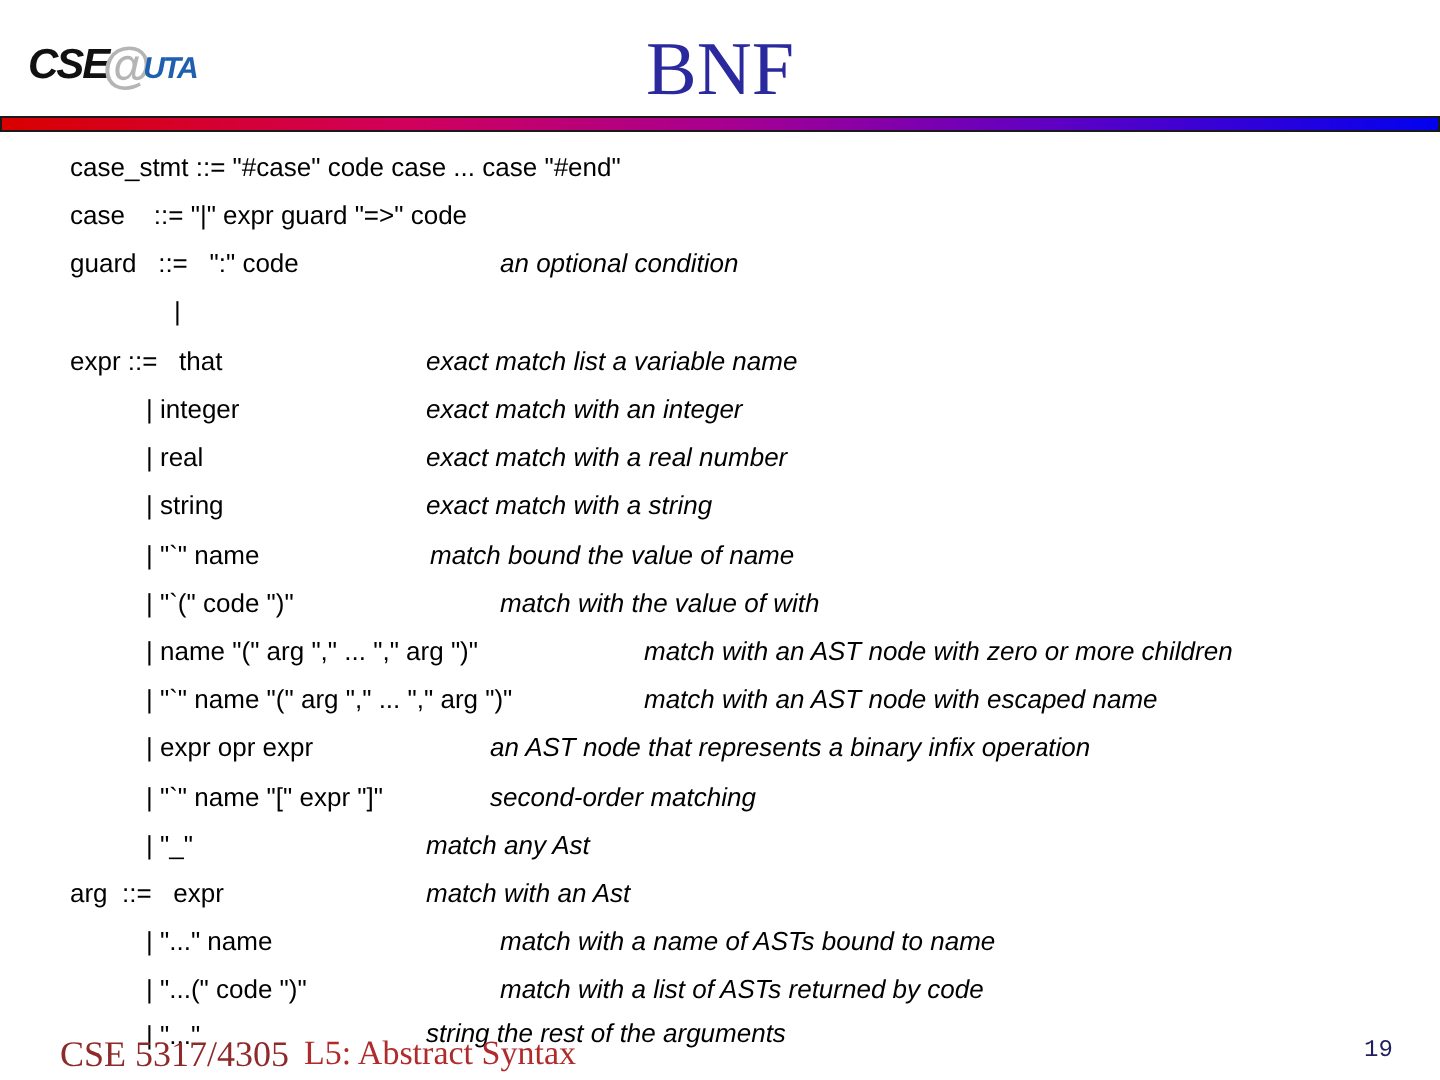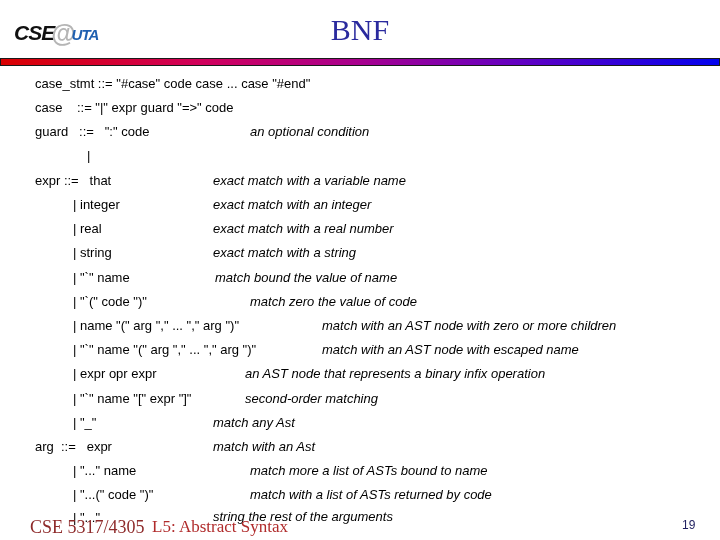--- a/index.html
+++ b/index.html
@@ -16,21 +16,21 @@
     white-space:nowrap;
   }
   .logo-cse { font-size:21px; color:#111111; letter-spacing:-1px; }
   .logo-at  { font-size:25px; color:#b5b5b5; font-style:normal; font-weight:bold;
               margin-left:-3px; margin-right:-4px; vertical-align:-2px; }
   .logo-uta { font-size:15px; color:#1e5fb0; letter-spacing:-1px; }
   .title {
     position:absolute; top:13px; left:0; right:0;
     text-align:center;
     font-family:"Liberation Serif", serif;
-    font-size:30px; color:#2a2a9e;
+    font-size:38px; color:#2a2a9e;
   }
   .bar {
     position:absolute; left:0; right:0; top:58px; height:6px;
     background:linear-gradient(90deg,#d90000 0%,#d1005c 28%,#a8008f 50%,#6300c2 72%,#0202ee 100%);
     border:1px solid #1a1a1a;
   }
   .lhs {
     position:absolute;
     font-size:13px; color:#000000;
     white-space:pre;
@@ -45,66 +45,66 @@
     font-family:"Liberation Serif", serif;
     font-size:18px; color:#8e2a2a;
   }
   .footer-lecture {
     position:absolute; left:152px; top:517px;
     font-family:"Liberation Serif", serif;
     font-size:17px; color:#b02b2b;
   }
   .footer-page {
     position:absolute; left:682px; top:518px;
-    font-family:Liberation Sans, sans-serif;
+    font-family:Liberation Mono, monospace;
     font-size:12px; color:#1f1f5f;
   }
 </style>
 </head>
 <body>
 
 <div class="logo">
   <span class="logo-cse">CSE</span><span class="logo-at">@</span><span class="logo-uta">UTA</span>
 </div>
 
 <div class="title">BNF</div>
 
 <div class="bar"></div>
 
 <div class="lhs" style="left:35px;top:76px">case_stmt ::= "#case" code case ... case "#end"</div>
 <div class="lhs" style="left:35px;top:100px">case    ::= "|" expr guard "=&gt;" code</div>
 <div class="lhs" style="left:35px;top:124px">guard   ::=   ":" code</div>
 <div class="ann" style="left:250px;top:124px">an optional condition</div>
 <div class="lhs" style="left:87px;top:148px">|</div>
 <div class="lhs" style="left:35px;top:173px">expr ::=   that</div>
-<div class="ann" style="left:213px;top:173px">exact match with a variable name</div>
+<div class="ann" style="left:213px;top:173px">exact match list a variable name</div>
 <div class="lhs" style="left:73px;top:197px">| integer</div>
 <div class="ann" style="left:213px;top:197px">exact match with an integer</div>
 <div class="lhs" style="left:73px;top:221px">| real</div>
 <div class="ann" style="left:213px;top:221px">exact match with a real number</div>
 <div class="lhs" style="left:73px;top:245px">| string</div>
 <div class="ann" style="left:213px;top:245px">exact match with a string</div>
 <div class="lhs" style="left:73px;top:270px">| "`" name</div>
 <div class="ann" style="left:215px;top:270px">match bound the value of name</div>
 <div class="lhs" style="left:73px;top:294px">| "`(" code ")"</div>
-<div class="ann" style="left:250px;top:294px">match zero the value of code</div>
+<div class="ann" style="left:250px;top:294px">match with the value of with</div>
 <div class="lhs" style="left:73px;top:318px">| name "(" arg "," ... "," arg ")"</div>
 <div class="ann" style="left:322px;top:318px">match with an AST node with zero or more children</div>
 <div class="lhs" style="left:73px;top:342px">| "`" name "(" arg "," ... "," arg ")"</div>
 <div class="ann" style="left:322px;top:342px">match with an AST node with escaped name</div>
 <div class="lhs" style="left:73px;top:366px">| expr opr expr</div>
 <div class="ann" style="left:245px;top:366px">an AST node that represents a binary infix operation</div>
 <div class="lhs" style="left:73px;top:391px">| "`" name "[" expr "]"</div>
 <div class="ann" style="left:245px;top:391px">second-order matching</div>
 <div class="lhs" style="left:73px;top:415px">| "_"</div>
 <div class="ann" style="left:213px;top:415px">match any Ast</div>
 <div class="lhs" style="left:35px;top:439px">arg  ::=   expr</div>
 <div class="ann" style="left:213px;top:439px">match with an Ast</div>
 <div class="lhs" style="left:73px;top:463px">| "..." name</div>
-<div class="ann" style="left:250px;top:463px">match more a list of ASTs bound to name</div>
+<div class="ann" style="left:250px;top:463px">match with a name of ASTs bound to name</div>
 <div class="lhs" style="left:73px;top:487px">| "...(" code ")"</div>
 <div class="ann" style="left:250px;top:487px">match with a list of ASTs returned by code</div>
 <div class="lhs" style="left:73px;top:510px">| "..."</div>
 <div class="ann" style="left:213px;top:509px">string the rest of the arguments</div>
 
 <div class="footer-course">CSE 5317/4305</div>
 <div class="footer-lecture">L5: Abstract Syntax</div>
 <div class="footer-page">19</div>
 
 </body></html>

